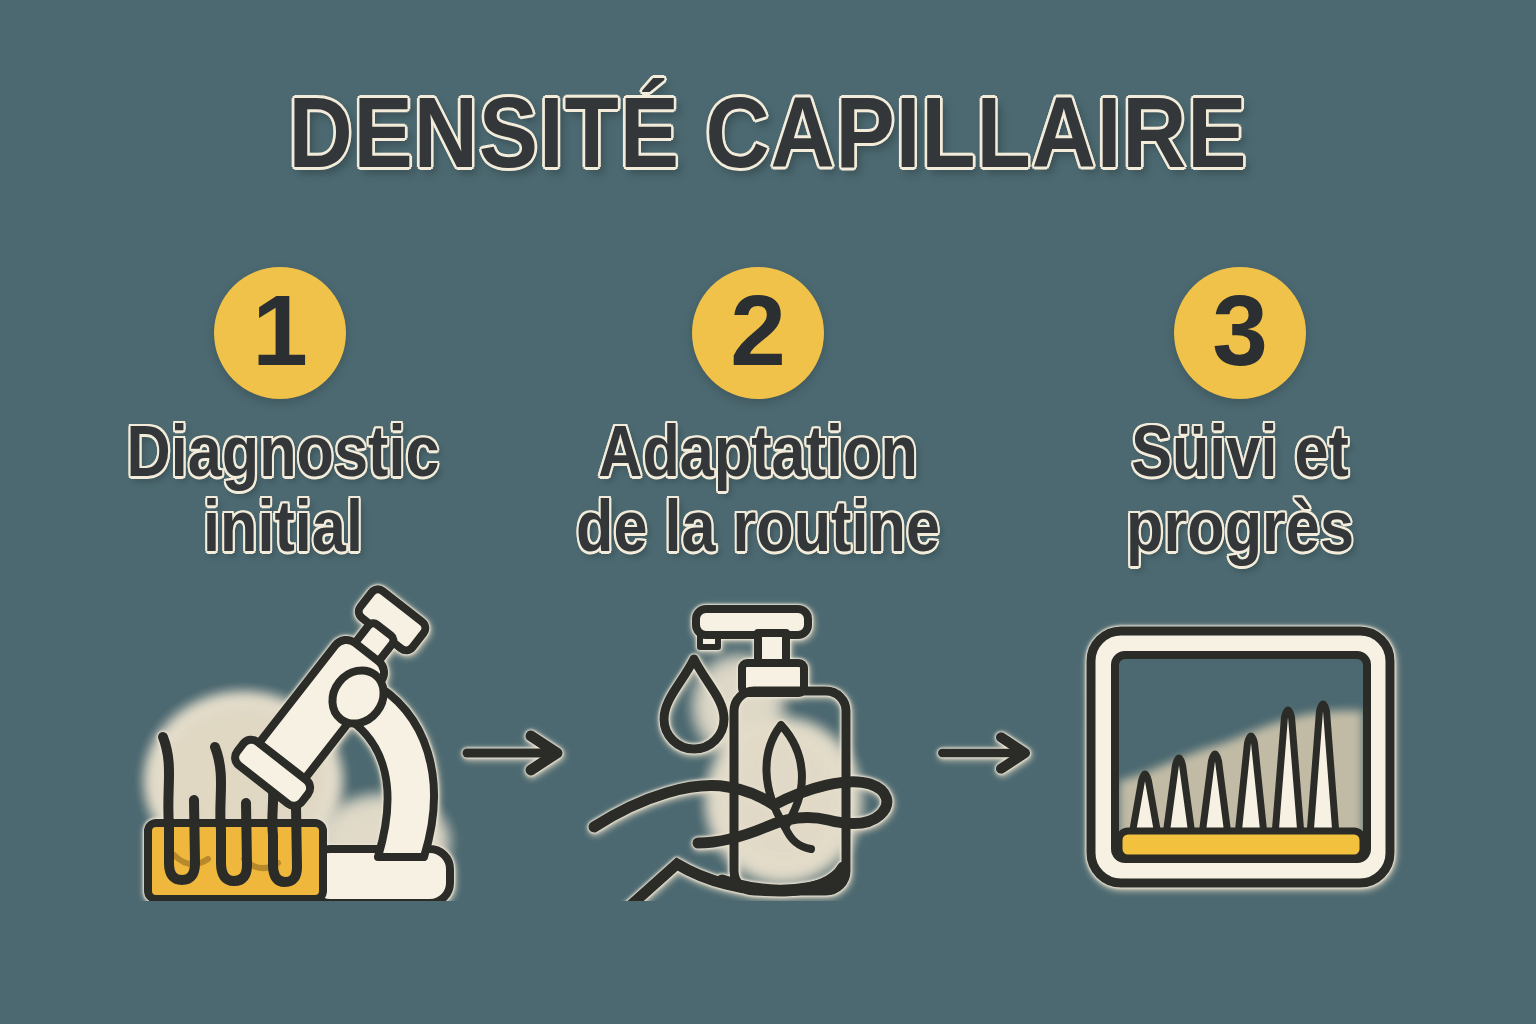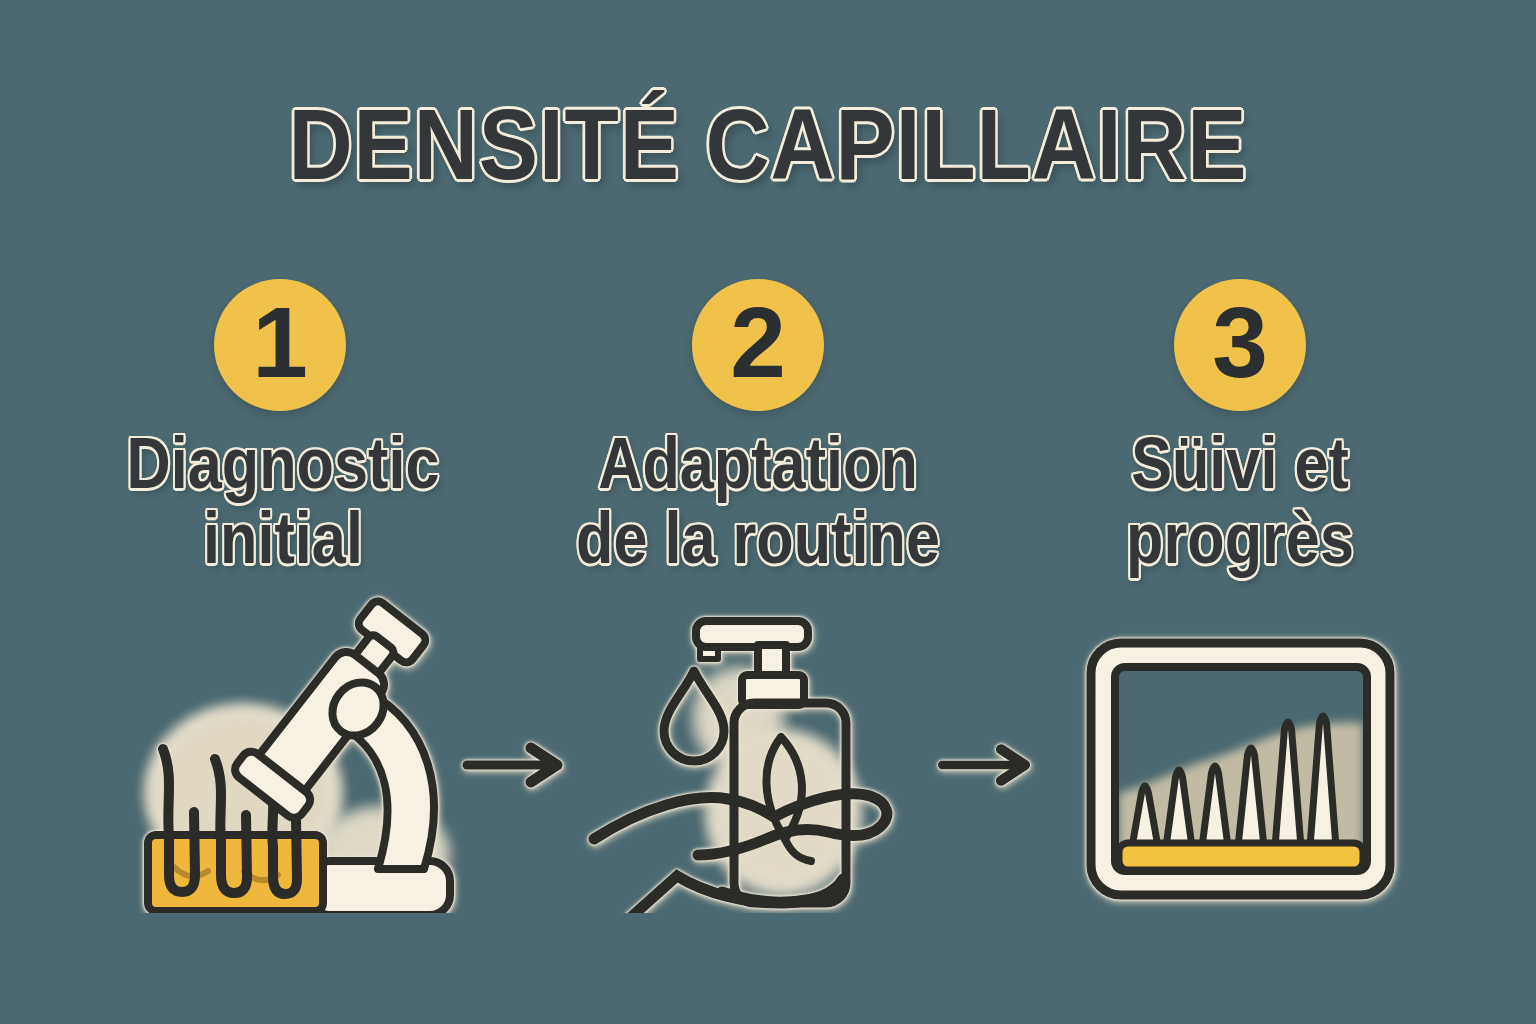--- a/index.html
+++ b/index.html
@@ -2,21 +2,21 @@
 <html><head>
 <meta charset="utf-8">
 <style>
   :root{
     --bg:#4C6971; --ink:#2B2B27; --cream:#F7F1E3; --halo:#F3ECDA;
     --yellow:#F0C24A; --skin:#EFB83C; --bar:#F2C23F; --beige:#D6CDB7; --text:#33373A;
   }
   *{margin:0;padding:0;box-sizing:border-box}
   html,body{width:1536px;height:1024px;overflow:hidden}
   body{background:var(--bg);font-family:"Liberation Sans",sans-serif;}
-  .canvas{position:absolute;left:0;top:12px;width:1536px;height:901px;background:var(--bg);overflow:hidden}
+  .canvas{position:absolute;left:0;top:0;width:1536px;height:901px;background:var(--bg);overflow:hidden}
 
   .title{
     position:absolute;left:0;right:0;top:82px;text-align:center;
     font-size:101px;font-weight:700;line-height:1;color:var(--text);
     letter-spacing:1px;transform:scaleX(.88);transform-origin:50% 50%;
     text-shadow:
       3px 0 0 var(--halo),-3px 0 0 var(--halo),0 3px 0 var(--halo),0 -3px 0 var(--halo),
       2px 2px 0 var(--halo),-2px -2px 0 var(--halo),2px -2px 0 var(--halo),-2px 2px 0 var(--halo),
       5px 6px 10px rgba(20,25,25,.35);
   }

